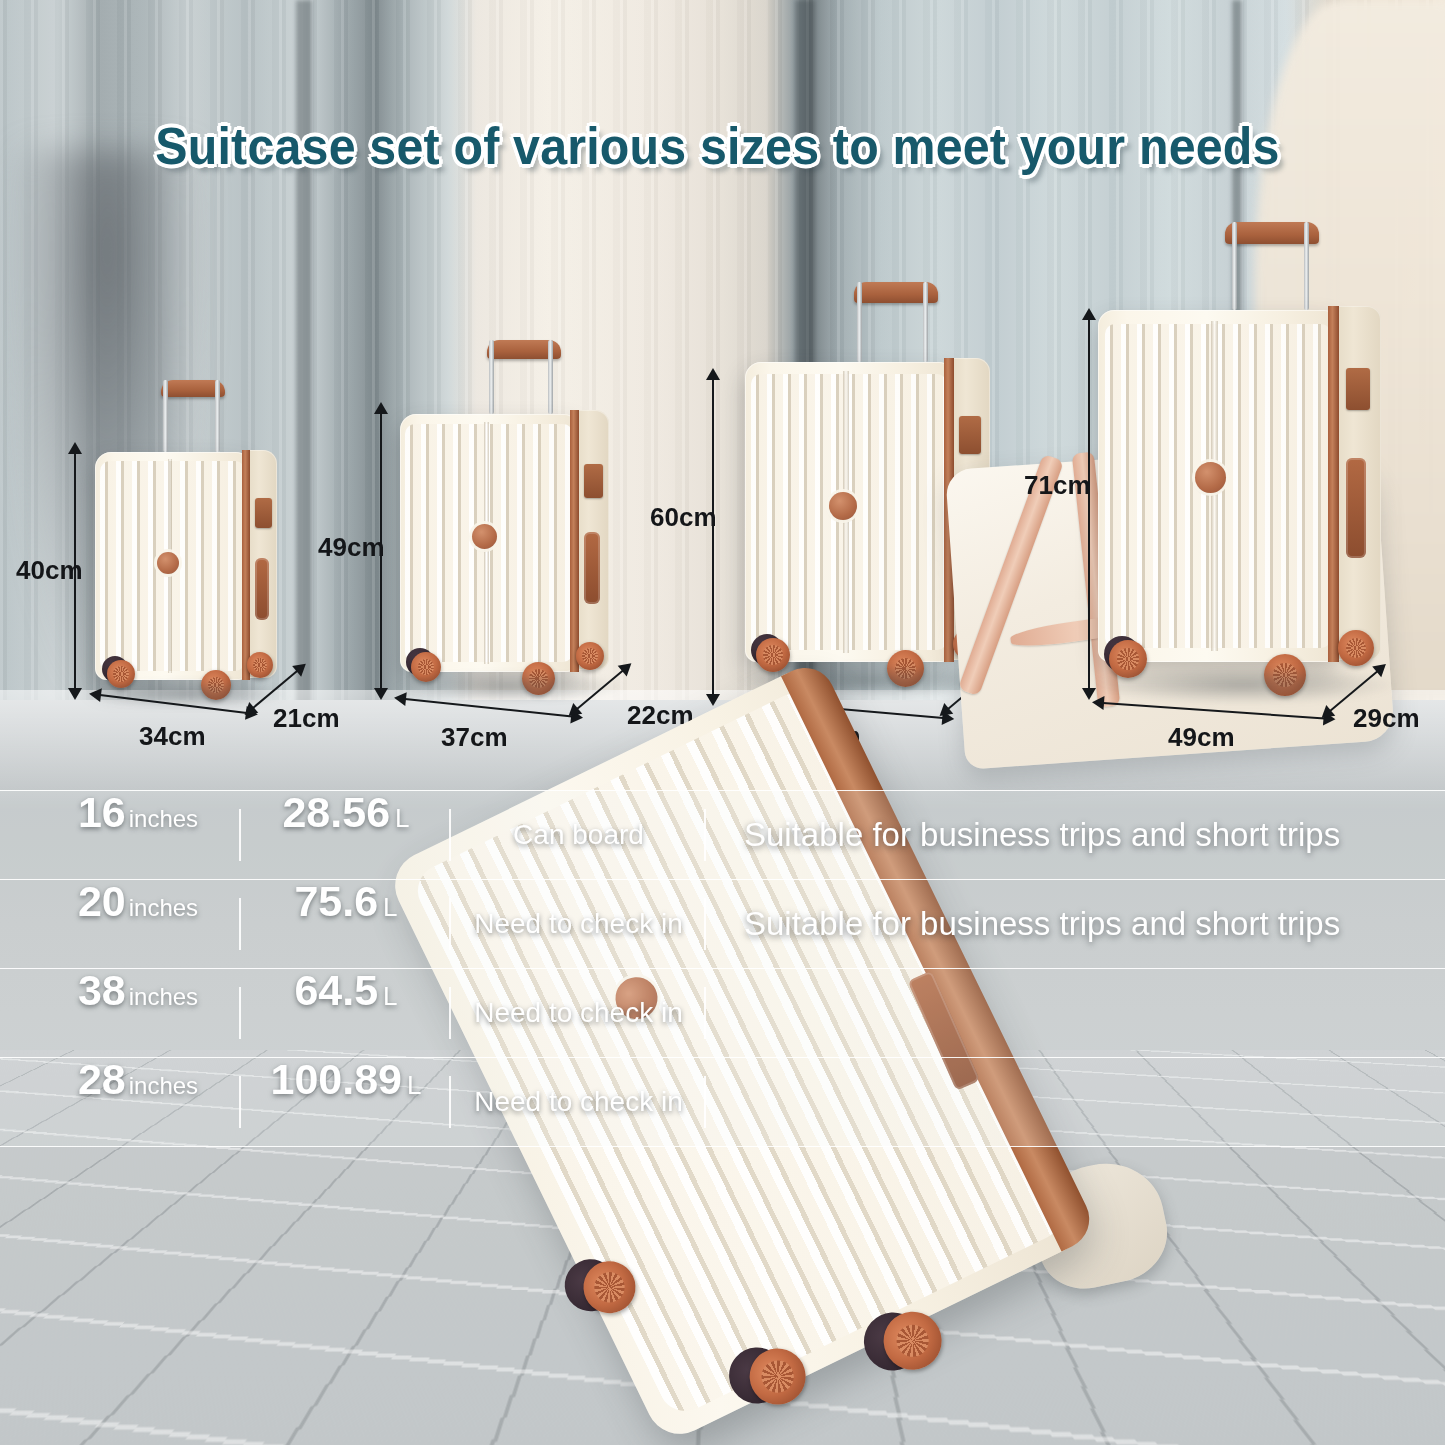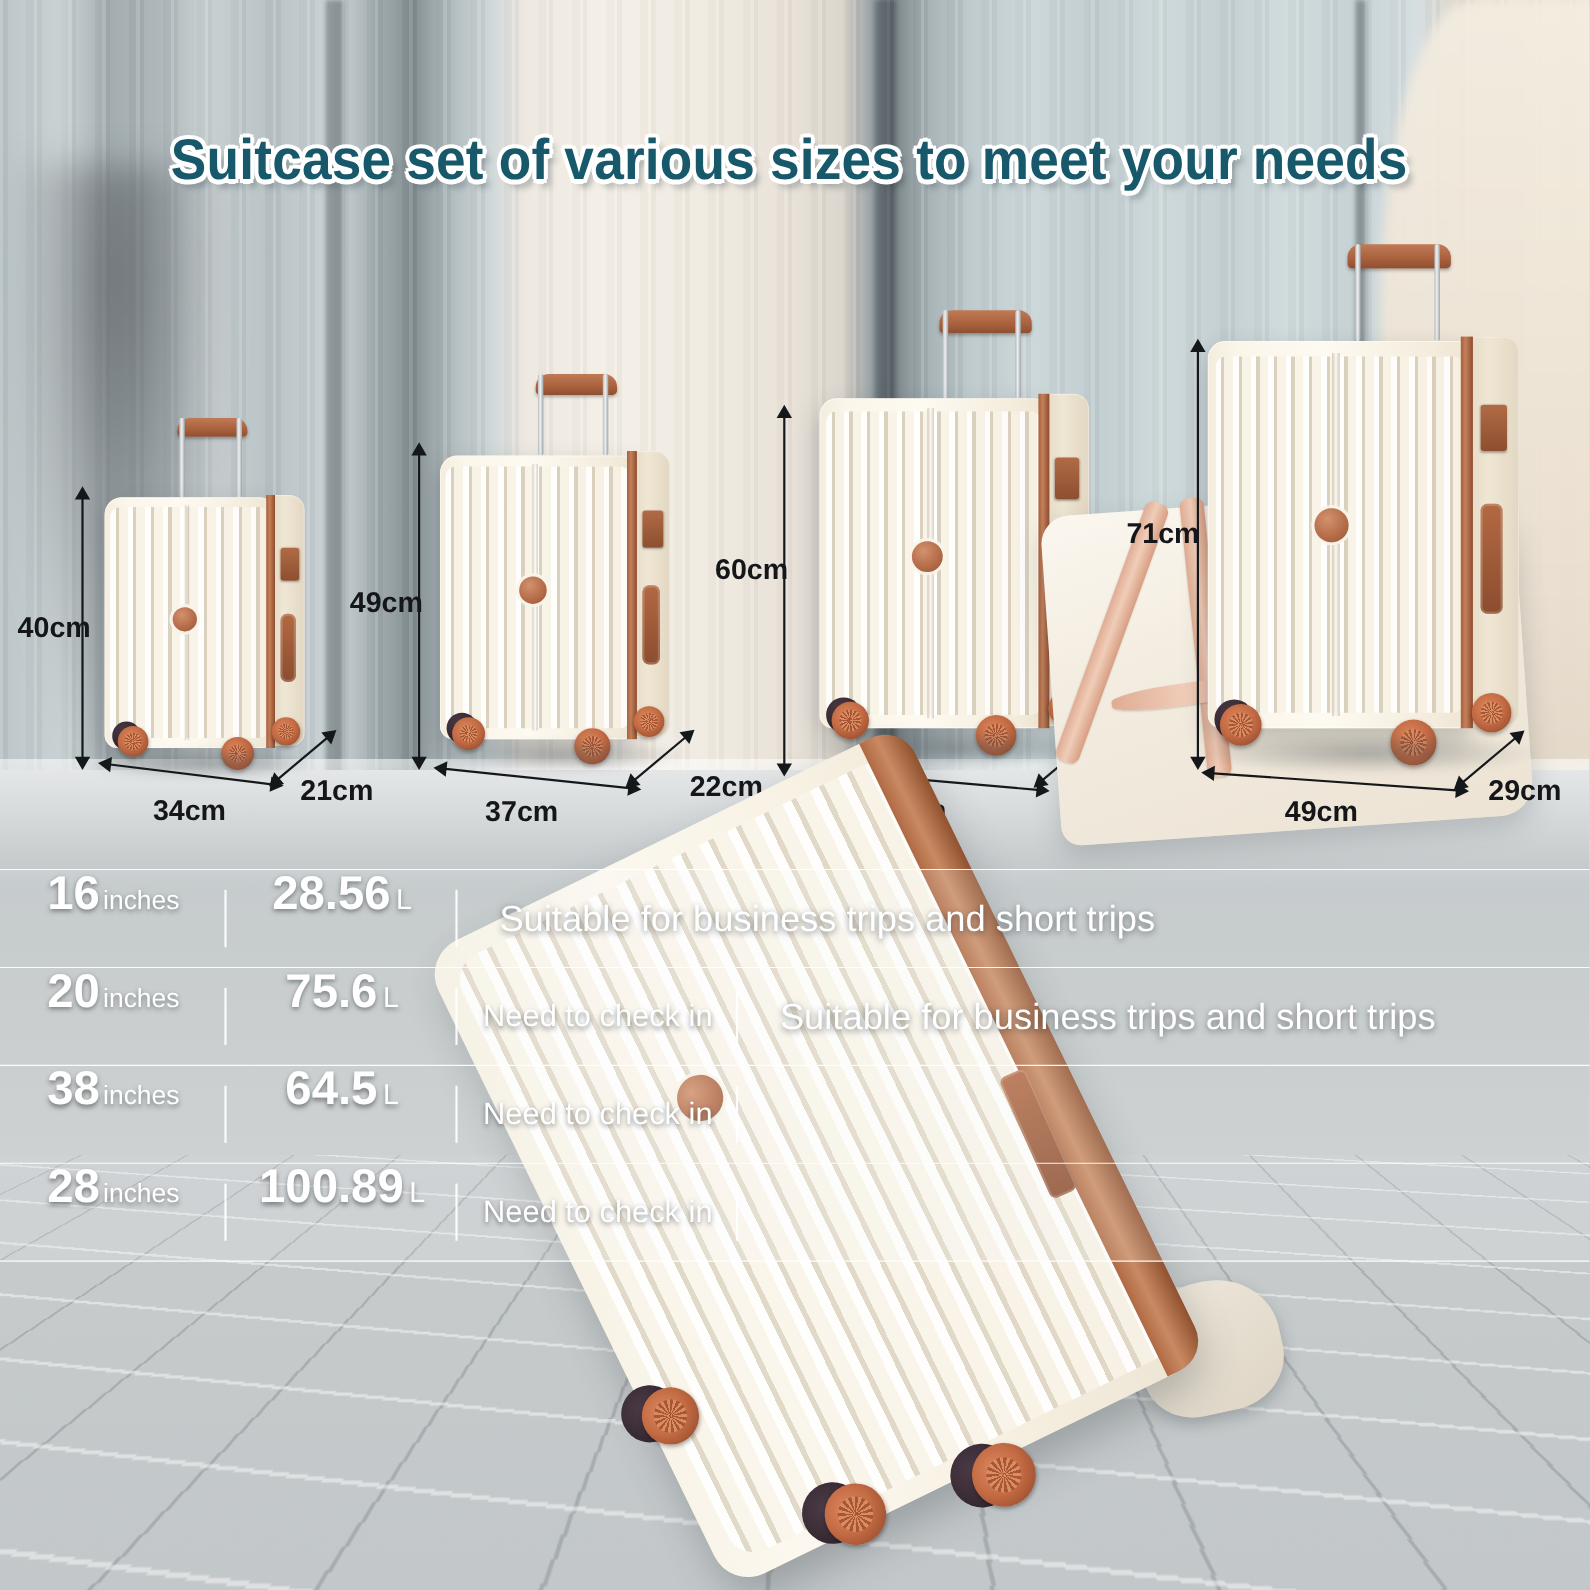--- a/index.html
+++ b/index.html
@@ -221,21 +221,21 @@
 
   
   .spec-table{position:absolute;left:0;top:790px;width:1445px;height:352px;}
   .spec-row{
     position:relative;height:88px;display:flex;align-items:center;
     background:rgba(245,247,248,0.17);
     border-top:1.6px solid rgba(255,255,255,.92);
   }
   .spec-row:last-child{border-bottom:1.6px solid rgba(255,255,255,.92);}
   .cell{position:relative;display:flex;align-items:baseline;height:100%;}
-  .cell.c1{width:206px;justify-content:center;}
+  .cell.c1{width:206px;justify-content:center;margin-left:35px;}
   .cell.c2{width:210px;justify-content:center;}
   .cell.c3{width:255px;justify-content:center;align-items:center;}
   .cell.c4{flex:1;padding-left:38px;align-items:center;}
   .divider{
     position:absolute;right:0;top:18px;bottom:18px;width:1.6px;
     background:rgba(255,255,255,.9);
   }
   .big-num{
     color:#fff;font-size:43px;font-weight:bold;line-height:1;
     text-shadow:0 2px 5px rgba(30,35,40,.5);
@@ -412,20 +412,24 @@
       <div class="cell c1">
         <span class="big-num">16</span>
         <span class="unit-sm">inches</span>
         <span class="divider"></span>
       </div>
       <div class="cell c2">
         <span class="big-num">28.56</span>
         <span class="unit-l">L</span>
         <span class="divider"></span>
       </div>
+      <div class="cell c3">
+        <span class="mid-txt">Can board</span>
+        <span class="divider"></span>
+      </div>
       <div class="cell c4">
         <span class="desc-txt">Suitable for business trips and short trips</span>
       </div>
     </div>
 
     <div class="spec-row">
       <div class="cell c1">
         <span class="big-num">20</span>
         <span class="unit-sm">inches</span>
         <span class="divider"></span>

